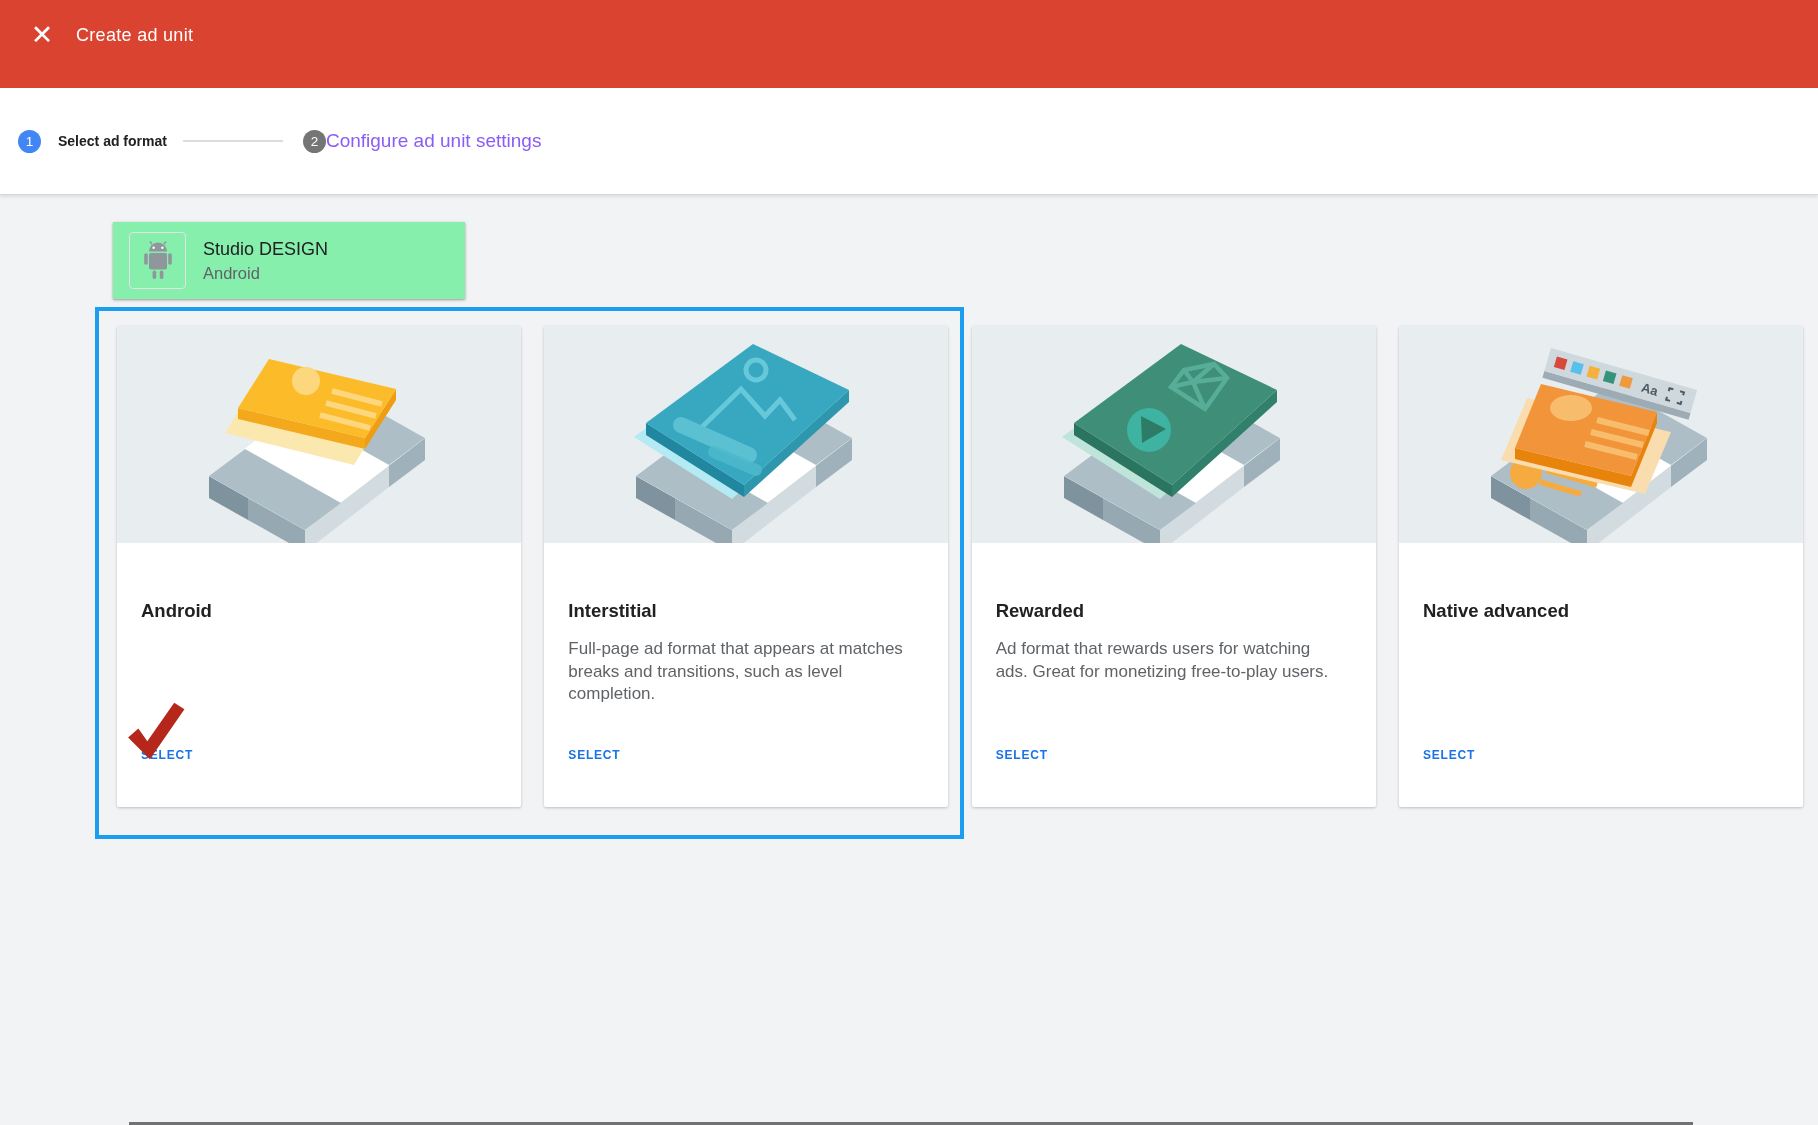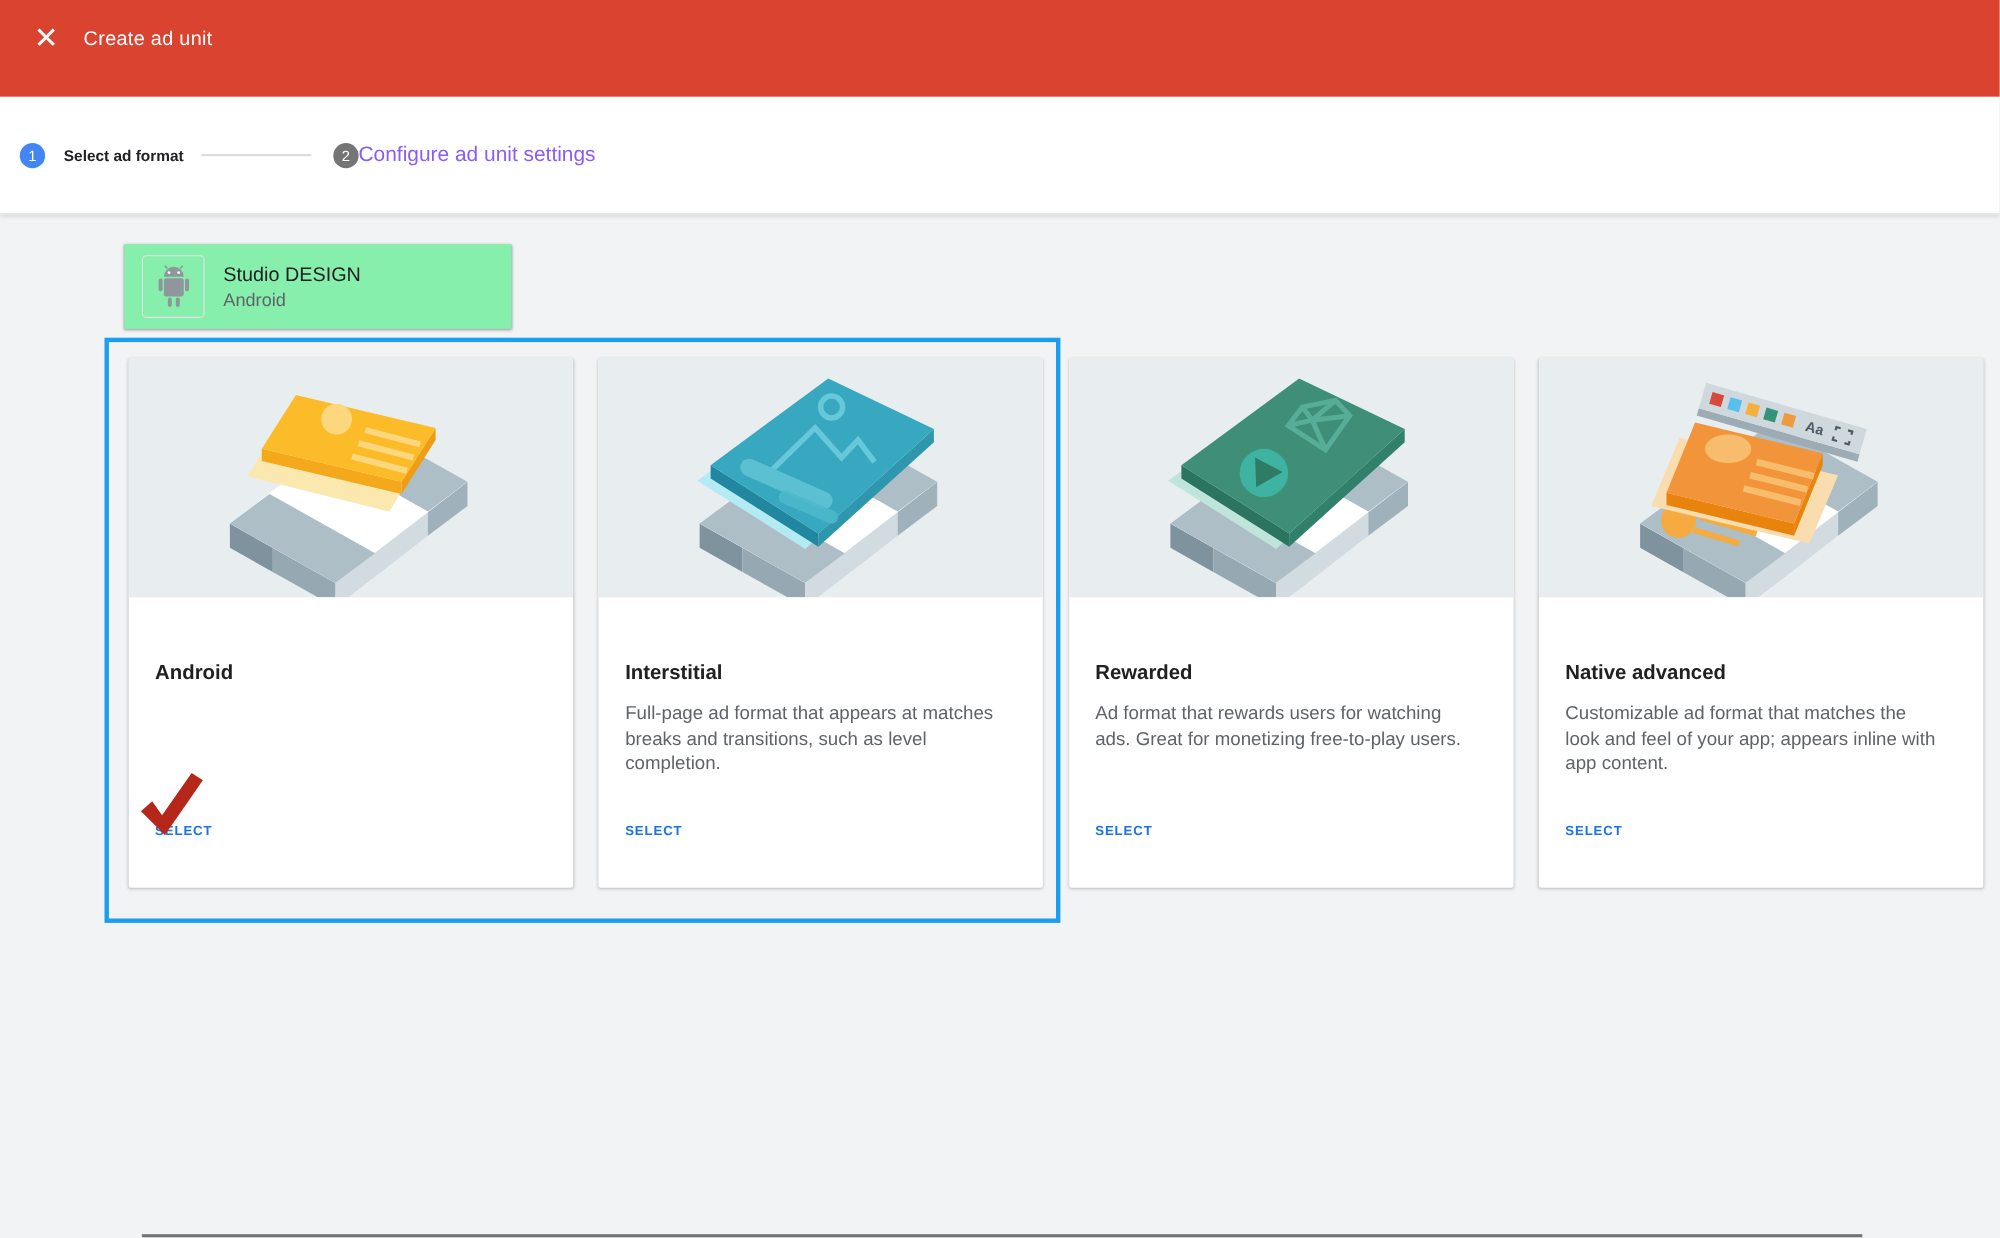--- a/index.html
+++ b/index.html
@@ -236,21 +236,20 @@
           <rect x="42" y="6.5" width="11" height="11" fill="#f4b13e"></rect>
           <rect x="59" y="6.5" width="11" height="11" fill="#359379"></rect>
           <rect x="76" y="6.5" width="11" height="11" fill="#ef9a3d"></rect>
           <text x="98" y="17" font-size="13" font-weight="bold" fill="#4d5b64">Aa</text>
           <path d="M125,9 V6 H129 M136,6 H140 V9 M140,15 V18 H136 M129,18 H125 V15" stroke="#4d5b64" stroke-width="2" fill="none"></path>
         </g>
       </svg>
     </div>
     <div class="card-body">
       <div class="card-title">Native advanced</div>
-      <div class="card-desc">Customizable ad format that matches the look and feel of your app; appears inline with app content.</div>
       <div class="select-link">SELECT</div>
     </div>
   </div>
 
 </div>
 
 <div class="highlight-box"></div>
 
 <div class="window-edge-strip"></div>
 

